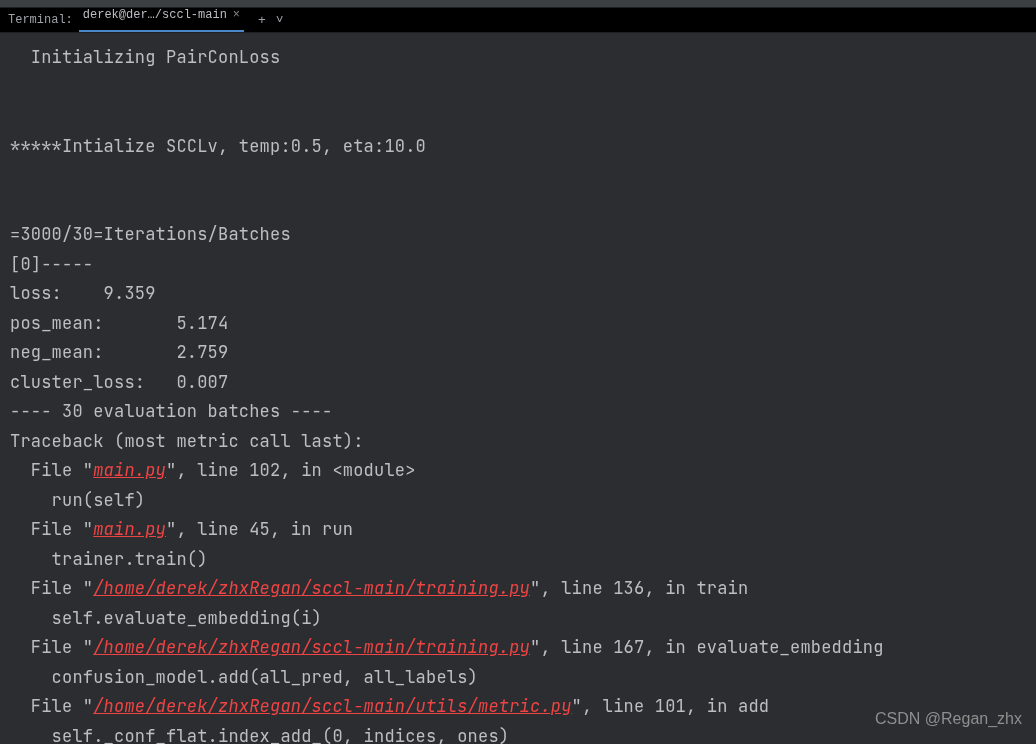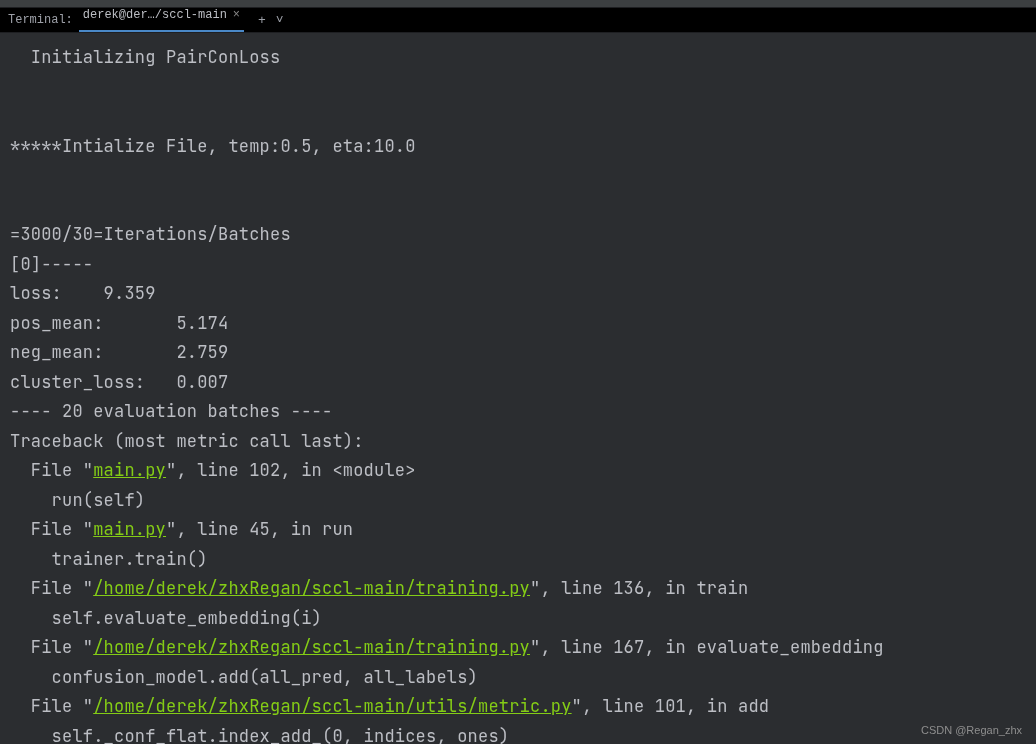--- a/index.html
+++ b/index.html
@@ -52,30 +52,31 @@
   }
   .terminal {
     padding: 10px 10px 10px 10px;
     white-space: pre;
     line-height: 29.5px;
     font-size: 17px;
     letter-spacing: 0.2px;
     color: #bcbec4;
   }
   .link {
-    color: #84cc16;
+    color: #ef4444;
     text-decoration: underline;
     cursor: pointer;
+    font-style: italic;
   }
   .watermark {
     position: absolute;
-    bottom: 8px;
+    bottom: 16px;
     right: 14px;
     font-family: -apple-system, sans-serif;
-    font-size: 11px;
+    font-size: 16px;
     color: #8e8e8e;
     margin-top: 16px;
   }
 </style>
 </head>
 <body>
 
 <div class="topbar-faint"></div>
 
 <div class="tab-row">
@@ -84,30 +85,30 @@
     <span>derek@der…/sccl-main</span>
     <span class="close">×</span>
   </div>
   <span class="plus">+</span>
   <span class="chev">˅</span>
 </div>
 
 <div class="terminal"><span>  Initializing PairConLoss</span>
 <span></span>
 <span></span>
-<span>*****Intialize File, temp:0.5, eta:10.0</span>
+<span>*****Intialize SCCLv, temp:0.5, eta:10.0</span>
 <span></span>
 <span></span>
 <span>=3000/30=Iterations/Batches</span>
 <span>[0]-----</span>
 <span>loss:    9.359</span>
 <span>pos_mean:       5.174</span>
 <span>neg_mean:       2.759</span>
 <span>cluster_loss:   0.007</span>
-<span>---- 20 evaluation batches ----</span>
+<span>---- 30 evaluation batches ----</span>
 <span>Traceback (most metric call last):</span>
 <span><span>  File "</span><span class="link">main.py</span><span>", line 102, in &lt;module&gt;</span></span>
 <span>    run(self)</span>
 <span><span>  File "</span><span class="link">main.py</span><span>", line 45, in run</span></span>
 <span>    trainer.train()</span>
 <span><span>  File "</span><span class="link">/home/derek/zhxRegan/sccl-main/training.py</span><span>", line 136, in train</span></span>
 <span>    self.evaluate_embedding(i)</span>
 <span><span>  File "</span><span class="link">/home/derek/zhxRegan/sccl-main/training.py</span><span>", line 167, in evaluate_embedding</span></span>
 <span>    confusion_model.add(all_pred, all_labels)</span>
 <span><span>  File "</span><span class="link">/home/derek/zhxRegan/sccl-main/utils/metric.py</span><span>", line 101, in add</span></span>

